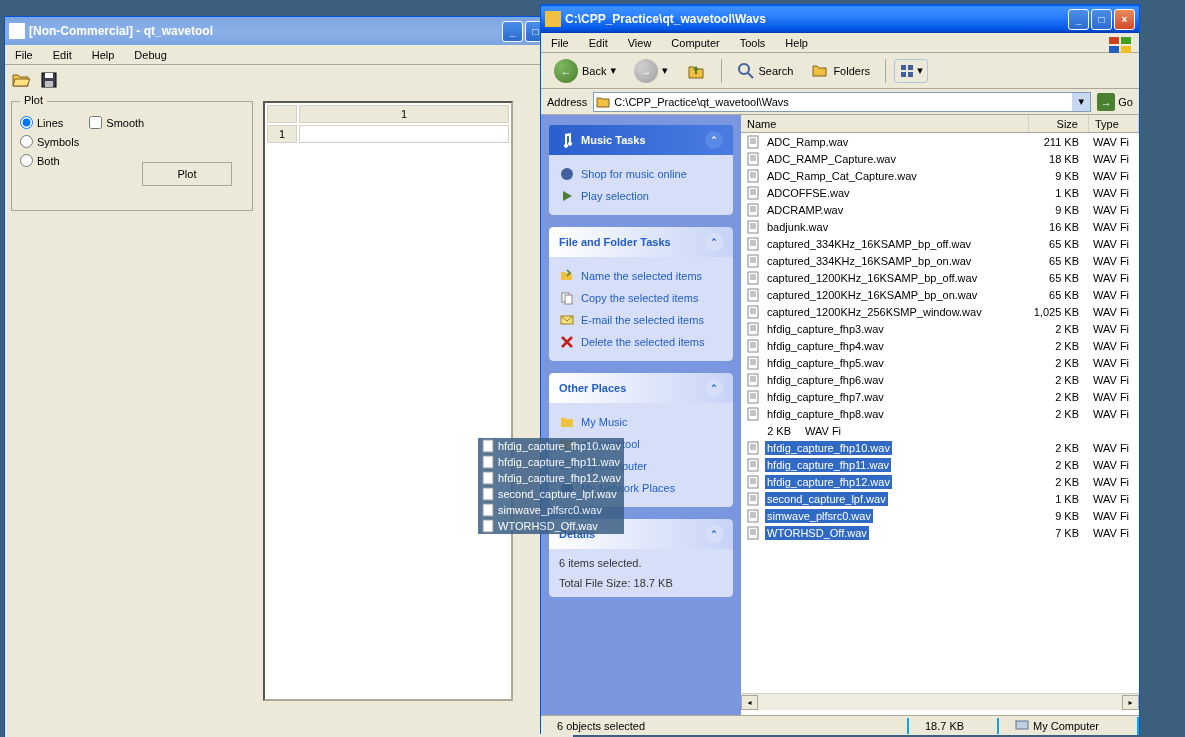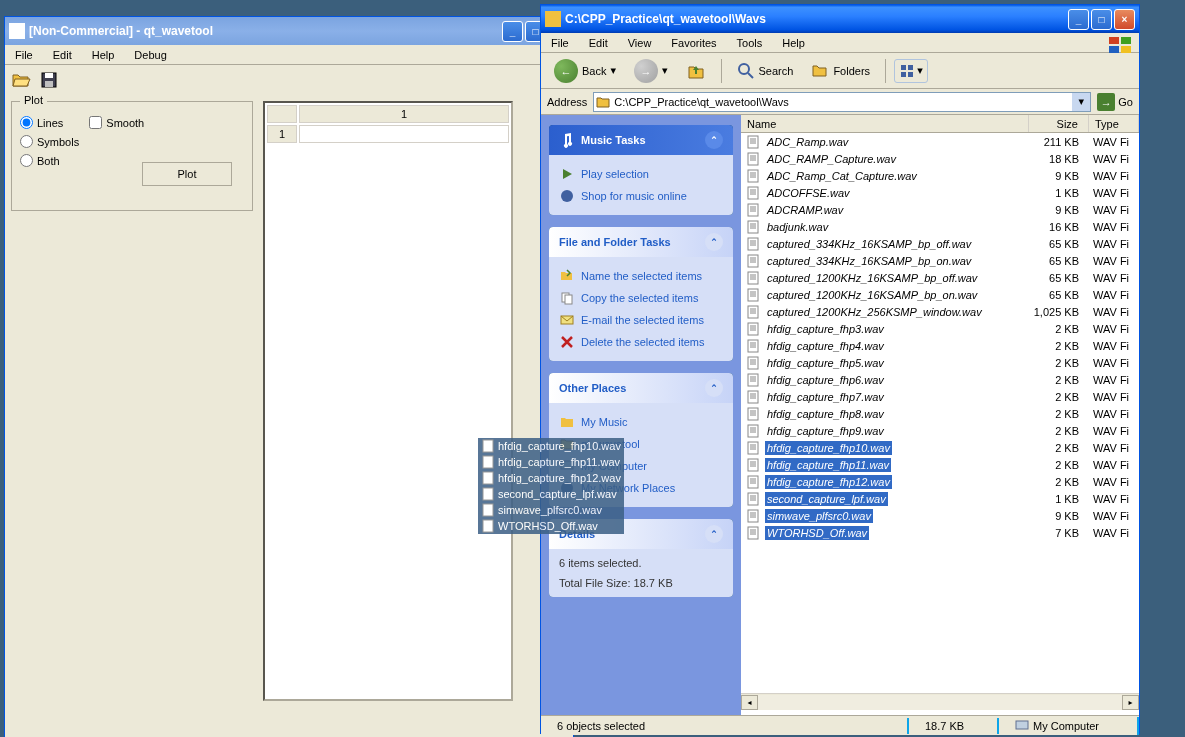--- a/index.html
+++ b/index.html
@@ -64,21 +64,21 @@
 .file-header { display: flex; background: #ece9d8; border-bottom: 1px solid #aca899; height: 18px; }
 .file-col { padding: 2px 6px; border-right: 1px solid #d4d0c8; display: flex; align-items: center; }
 .file-col.name { flex: 1; }
 .file-col.size { width: 60px; justify-content: flex-end; padding-right: 10px; }
 .file-col.type { width: 50px; }
 .file-list { overflow-y: auto; height: 560px; }
 .file-row { display: flex; height: 17px; align-items: center; cursor: pointer; }
 .file-row.selected .file-name-text { background: #316ac5; color: white; }
 .file-row .file-icon { width: 16px; height: 16px; margin: 0 4px; }
 .file-name { flex: 1; display: flex; align-items: center; overflow: hidden; }
-.file-name-text { padding: 1px 2px; white-space: nowrap; font-style: italic; }
+.file-name-text { padding: 1px 2px; white-space: nowrap; }
 .file-size { width: 60px; text-align: right; padding-right: 10px; }
 .file-type { width: 50px; padding-left: 4px; white-space: nowrap; overflow: hidden; }
 
 .exp-status { height: 20px; background: #ece9d8; border-top: 1px solid #aca899; display: flex; align-items: center; }
 .status-cell { padding: 2px 16px; border-right: 2px solid #0ea5e9; }
 .status-cell.wide { flex: 1; }
 .exp-scrollbar { height: 17px; background: #ece9d8; border-top: 1px solid #d4d0c8; display: flex; align-items: center; }
 .scroll-arrow { width: 17px; height: 15px; background: #ece9d8; border: 1px solid #aca899; display: flex; align-items: center; justify-content: center; font-size: 8px; cursor: pointer; }
 .scroll-track { flex: 1; height: 15px; background: #f0ede0; }
 
@@ -170,21 +170,21 @@
     <div class="titlebar-btns">
       <div class="titlebar-btn">_</div>
       <div class="titlebar-btn">□</div>
       <div class="titlebar-btn close">×</div>
     </div>
   </div>
   <div class="menubar">
     <span class="menu-item">File</span>
     <span class="menu-item">Edit</span>
     <span class="menu-item">View</span>
-    <span class="menu-item">Favorites</span>
+    <span class="menu-item">Computer</span>
     <span class="menu-item">Tools</span>
     <span class="menu-item">Help</span>
   </div>
   <svg class="xp-logo" viewBox="0 0 24 18">
       <rect x="0" y="0" width="10" height="7" fill="#d04020"></rect>
       <rect x="12" y="0" width="10" height="7" fill="#40a020"></rect>
       <rect x="0" y="9" width="10" height="7" fill="#2060c0"></rect>
       <rect x="12" y="9" width="10" height="7" fill="#f0c020"></rect>
     </svg>
   <div class="exp-toolbar">
@@ -250,29 +250,29 @@
               <svg width="16" height="16">
                 <path d="M6 2 L12 1 L12 10 A2 2 0 1 1 10 10 L10 4 L8 4.3 L8 12 A2 2 0 1 1 6 12 Z" fill="#fff"></path>
               </svg>
               <span>Music Tasks</span>
             </span>
           <span class="task-chevron">⌃</span>
         </div>
         <div class="task-body">
           <div class="task-link">
               <svg class="task-icon" viewBox="0 0 16 16">
+                <circle cx="8" cy="8" r="6" fill="#4060a0"></circle>
+              </svg>
+              <span>Shop for music online</span>
+            </div>
+          <div class="task-link">
+              <svg class="task-icon" viewBox="0 0 16 16">
                 <path d="M4 3 L13 8 L4 13 Z" fill="#4a8030"></path>
               </svg>
               <span>Play selection</span>
-            </div>
-          <div class="task-link">
-              <svg class="task-icon" viewBox="0 0 16 16">
-                <circle cx="8" cy="8" r="6" fill="#4060a0"></circle>
-              </svg>
-              <span>Shop for music online</span>
             </div>
         </div>
       </div>
       <div class="task-panel">
         <div class="task-header">
           <span>File and Folder Tasks</span>
           <span class="task-chevron">⌃</span>
         </div>
         <div class="task-body">
           <div class="task-link">
@@ -569,29 +569,20 @@
                 <line x1="5" y1="5" x2="11" y2="5" stroke="#888"></line>
                 <line x1="5" y1="7" x2="11" y2="7" stroke="#888"></line>
                 <line x1="5" y1="9" x2="11" y2="9" stroke="#888"></line>
               </svg>
               <span class="file-name-text">hfdig_capture_fhp8.wav</span>
             </div>
             <div class="file-size">2 KB</div>
             <div class="file-type">WAV Fi</div>
           </div>
           <div class="file-row">
-            <div class="file-name">
-              <svg class="file-icon" viewBox="0 0 16 16">
-                <rect x="3" y="2" width="10" height="12" fill="#fff" stroke="#888"></rect>
-                <line x1="5" y1="5" x2="11" y2="5" stroke="#888"></line>
-                <line x1="5" y1="7" x2="11" y2="7" stroke="#888"></line>
-                <line x1="5" y1="9" x2="11" y2="9" stroke="#888"></line>
-              </svg>
-              <span class="file-name-text">hfdig_capture_fhp9.wav</span>
-            </div>
             <div class="file-size">2 KB</div>
             <div class="file-type">WAV Fi</div>
           </div>
           <div class="file-row selected">
             <div class="file-name">
               <svg class="file-icon" viewBox="0 0 16 16">
                 <rect x="3" y="2" width="10" height="12" fill="#fff" stroke="#888"></rect>
                 <line x1="5" y1="5" x2="11" y2="5" stroke="#888"></line>
                 <line x1="5" y1="7" x2="11" y2="7" stroke="#888"></line>
                 <line x1="5" y1="9" x2="11" y2="9" stroke="#888"></line>

